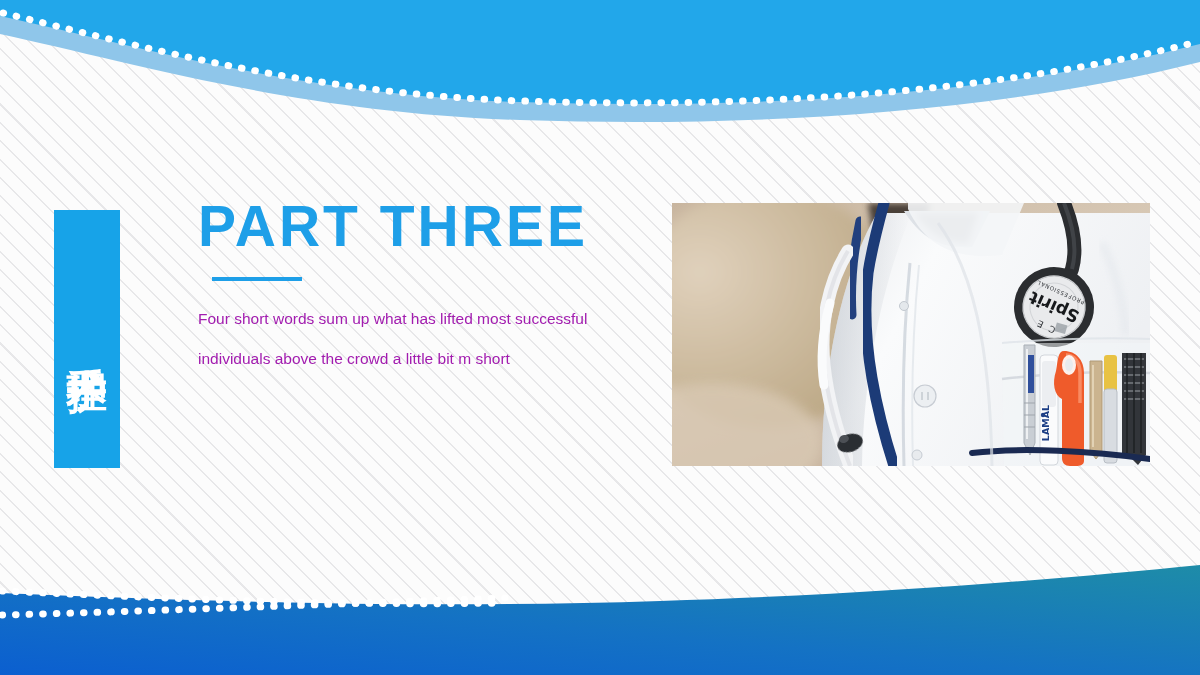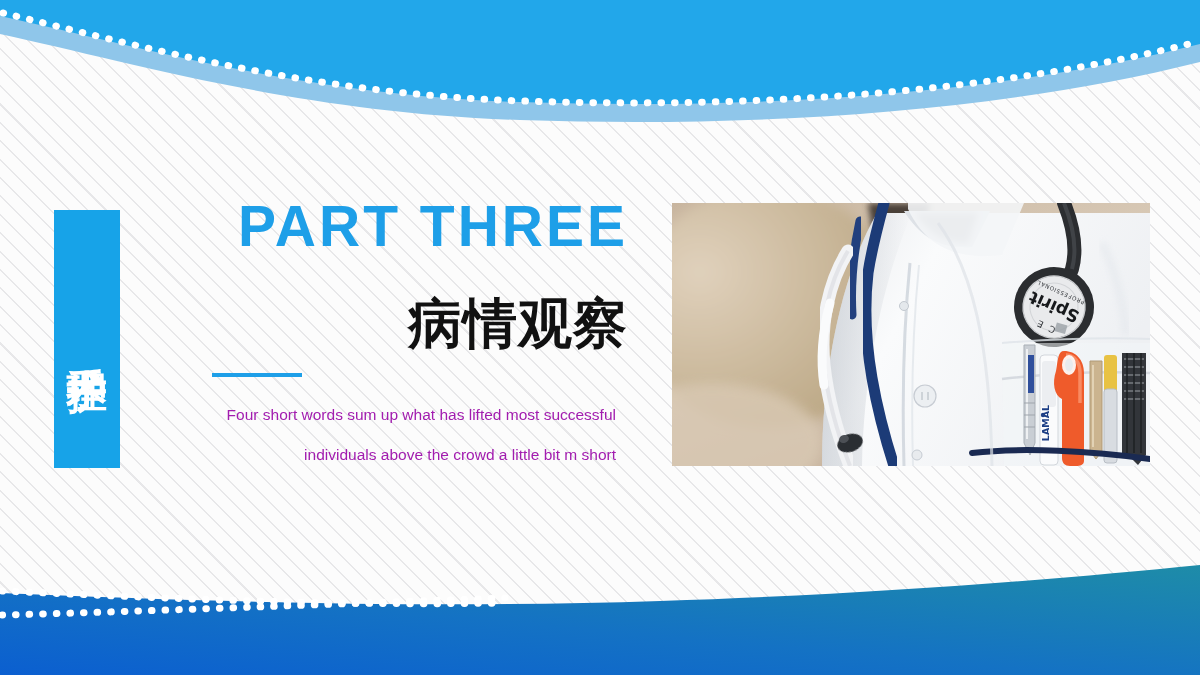--- a/index.html
+++ b/index.html
@@ -7,21 +7,20 @@
     padding: 0;
     background: #ffffff;
   }
   #slide {
     position: relative;
     width: 1200px;
     height: 675px;
     overflow: hidden;
     background-color: #fdfdfd;
     font-family: "Liberation Sans", sans-serif;
-    text-align: right;
   }
   
   #stripes {
     position: absolute;
     inset: 0;
     background-image: repeating-linear-gradient(
       45deg,
       rgba(228,228,230,0.85) 0px,
       rgba(228,228,230,0.85) 1.5px,
       rgba(255,255,255,0) 1.5px,
@@ -145,21 +144,20 @@
 
     <path d="M2,50 C160,46 330,39 505,33" fill="none" stroke="#ffffff" stroke-width="7" stroke-linecap="round" stroke-dasharray="0.6 13"></path>
   </svg>
 
   <div id="vlabel">
     <span id="vlabel-text">手术护理</span>
   </div>
 
   <div id="text-col">
     <p id="part-label">PART  THREE</p>
-    <h1 id="cn-title">病情观察</h1>
     <div id="accent-bar"></div>
     <p id="body-text">Four short words sum up what has lifted most successful individuals above the crowd a little bit m short</p>
   </div>
 
   <div id="photo">
     <svg width="478" height="263" viewBox="0 0 478 263">
       <defs>
         <linearGradient id="bgWall" x1="0" y1="0" x2="0.6" y2="1">
           <stop offset="0" stop-color="#c8b59f"></stop>
           <stop offset="0.5" stop-color="#d8c9b6"></stop>

